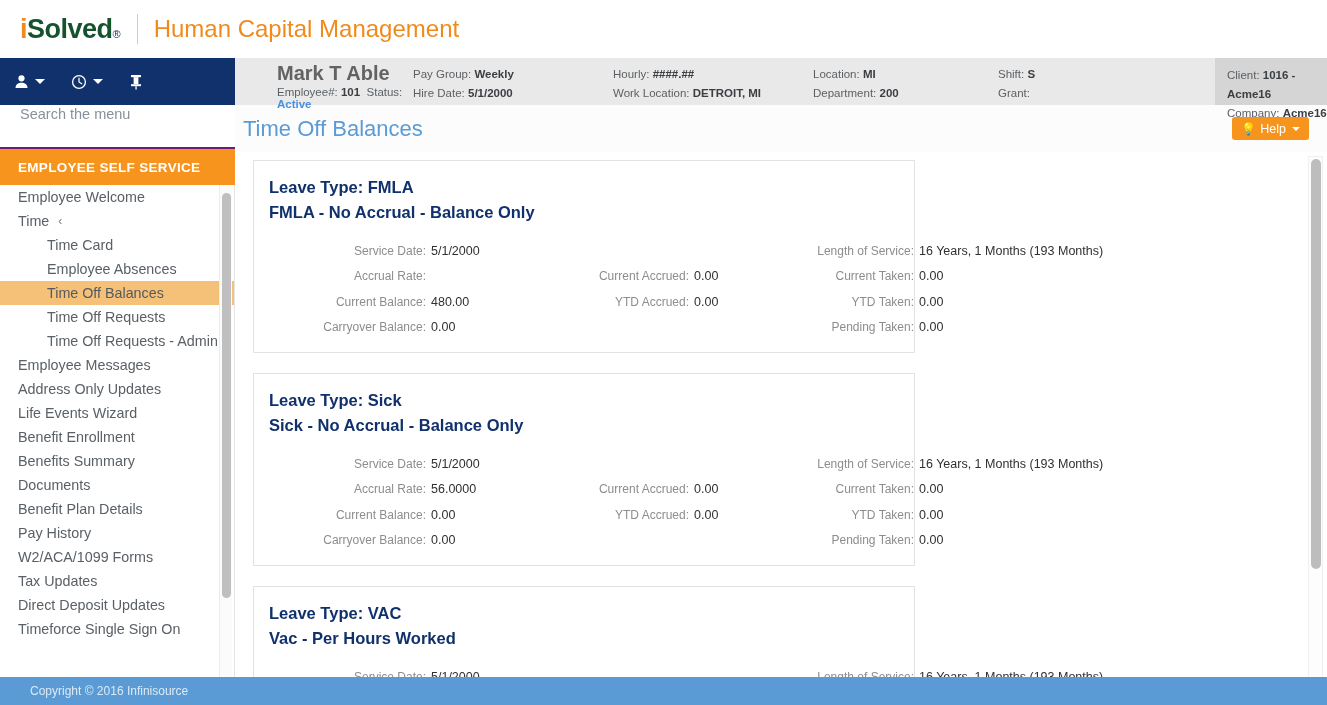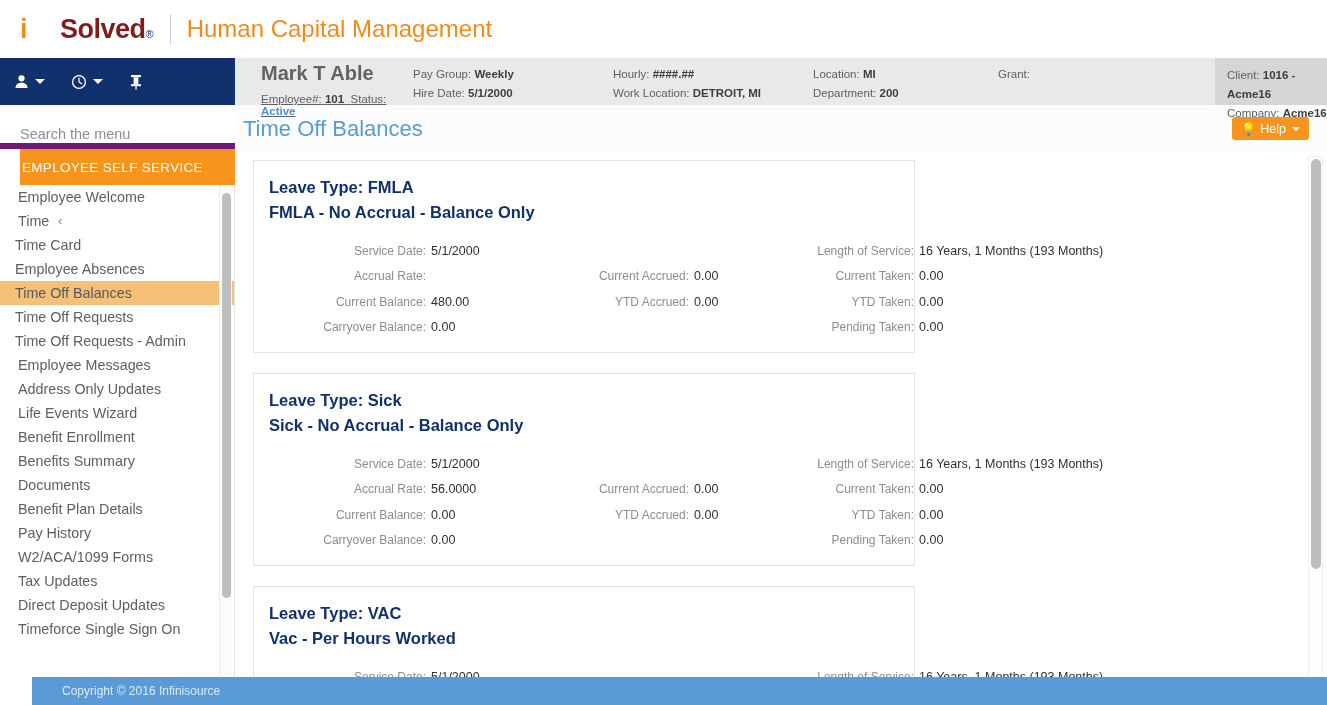--- a/index.html
+++ b/index.html
@@ -15,21 +15,21 @@
   
   #brandbar {
     height: 58px;
     background: #ffffff;
     display: flex;
     align-items: center;
     padding-left: 20px;
   }
   #logo-wrap { display: flex; align-items: baseline; }
   .logo-i { color: #f08a1c; font-size: 27px; font-weight: bold; font-style: normal; letter-spacing: -0.5px; }
-  .logo-solved { color: #7f1d1d; font-size: 27px; font-weight: bold; letter-spacing: -0.5px; margin-left: 33px; }
+  .logo-solved { color: #14532d; font-size: 27px; font-weight: bold; letter-spacing: -0.5px; }
   .logo-reg { color: #10316b; font-size: 11px; vertical-align: super; }
   .logo-divider {
     width: 1px; height: 30px; background: #c8ccd4;
     margin: 0 16px; align-self: center;
   }
   .logo-tag { color: #f08a1c; font-size: 24px; font-weight: 300; }
 
   
   #shell { display: flex; height: 647px; }
 
@@ -46,52 +46,52 @@
   .icon-btn svg { display: block; }
   .caret-dn {
     width: 0; height: 0; margin-left: 6px;
     border-left: 5px solid transparent;
     border-right: 5px solid transparent;
     border-top: 5px solid #ffffff;
   }
 
   #menusearch {
     height: 44px; background: #ffffff;
-    border-bottom: 6px solid #701a75;
-    display: flex; align-items: flex-end;
+    border-bottom: 2px solid #701a75;
+    display: flex; align-items: flex-start;
     padding-left: 18px;
   }
   #menusearch input {
     border: none; outline: none; width: 190px;
     font-family: "Liberation Sans", sans-serif;
     font-size: 14.5px; color: #555b61; background: transparent;
   }
   #menusearch input::placeholder { color: #8a9099; }
 
   #ess-header {
     height: 36px; background: #f7941e;
-    color: #ffffff; font-size: 13.5px; font-weight: normal;
+    color: #ffffff; font-size: 13.5px; font-weight: bold;
     letter-spacing: 0.3px;
-    display: flex; align-items: center; padding-left: 2px; margin-left: 20px;
+    display: flex; align-items: center; padding-left: 18px;
   }
 
   #menuscroll {
     position: relative;
     height: calc(100% - 47px - 44px - 36px - 22px);
     overflow: hidden;
     background: #ffffff;
     border-right: 1px solid #e4e4e4;
   }
   .menu-item {
     height: 24px; display: flex; align-items: center;
     font-size: 14.3px; color: #5a6066; cursor: pointer;
     white-space: nowrap;
   }
   .menu-item.lvl1 { padding-left: 18px; }
-  .menu-item.lvl2 { padding-left: 15px; }
+  .menu-item.lvl2 { padding-left: 47px; }
   .menu-item.active { background: #f5c078; color: #545a60; }
   .chev-left {
     display: inline-block; margin-left: 9px;
     color: #7a8088; font-size: 12px; line-height: 1;
   }
 
   
   #menu-sb {
     position: absolute; right: 2px; top: 0; width: 13px; height: 100%;
     background: #fbfbfb; border-left: 1px solid #ececec;
@@ -101,23 +101,23 @@
     border-radius: 5px; background: #bfbfbf;
   }
 
   
   #rightcol { flex: 1 1 auto; height: 100%; position: relative; overflow: hidden; }
 
   #empbar {
     height: 47px; background: #e9e9e9;
     display: flex; align-items: stretch;
   }
-  .emp-name-block { padding: 4px 0 0 26px; width: 178px; }
+  .emp-name-block { padding: 4px 0 0 42px; width: 178px; }
   .emp-name { font-size: 20px; font-weight: bold; color: #636363; line-height: 22px; }
-  .emp-sub { font-size: 11.5px; color: #5c6165; margin-top: 9px; text-decoration: underline; }
+  .emp-sub { font-size: 11.5px; color: #5c6165; margin-top: 2px; }
   .emp-sub b { color: #3b3f43; }
   .emp-sub .active-val { color: #4a90d9; font-weight: bold; }
 
   .emp-col { font-size: 11.5px; color: #5c6165; padding-top: 7px; }
   .emp-col div { line-height: 19px; }
   .emp-col b { color: #3b3f43; }
   .col-pay   { width: 200px; }
   .col-hour  { width: 200px; }
   .col-loc   { width: 185px; }
   .col-shift { flex: 1 1 auto; }
@@ -191,21 +191,21 @@
   #main-sb-thumb {
     position: absolute; left: 2px; width: 10px;
     border-radius: 5px; background: #bdbdbd;
   }
 
   
   #footer {
     height: 100%; background: #5b9bd5;
     display: flex; align-items: center; padding-left: 30px;
   }
-  #footer-wrap { height: 28px; position: absolute; left: 0; right: 0; bottom: 0; padding-left: 32px; }
+  #footer-wrap { height: 28px; position: absolute; left: 0; right: 0; bottom: 0; }
   #footer-text { color: #dbe9f7; font-size: 12px; }
 </style>
 </head>
 <body>
 
 <div id="brandbar">
   <div id="logo-wrap">
     <span class="logo-i">i</span>
       <span class="logo-solved">Solved</span>
       <span class="logo-reg">®</span>
@@ -340,20 +340,21 @@
       </div>
       <div class="emp-col col-hour">
         <div><span>Hourly:</span> <b>####.##</b></div>
         <div><span>Work Location:</span> <b>DETROIT, MI</b></div>
       </div>
       <div class="emp-col col-loc">
         <div><span>Location:</span> <b>MI</b></div>
         <div><span>Department:</span> <b>200</b></div>
       </div>
       <div class="emp-col col-shift">
+        <div><span>Shift:</span> <b>S</b></div>
         <div><span>Grant:</span> <b></b></div>
       </div>
       <div class="col-client">
         <div><span>Client:</span> <b>1016 - Acme16</b></div>
         <div><span>Company:</span> <b>Acme16</b></div>
       </div>
     </div>
 
     <div id="titlebar">
       <div id="page-title">Time Off Balances</div>

